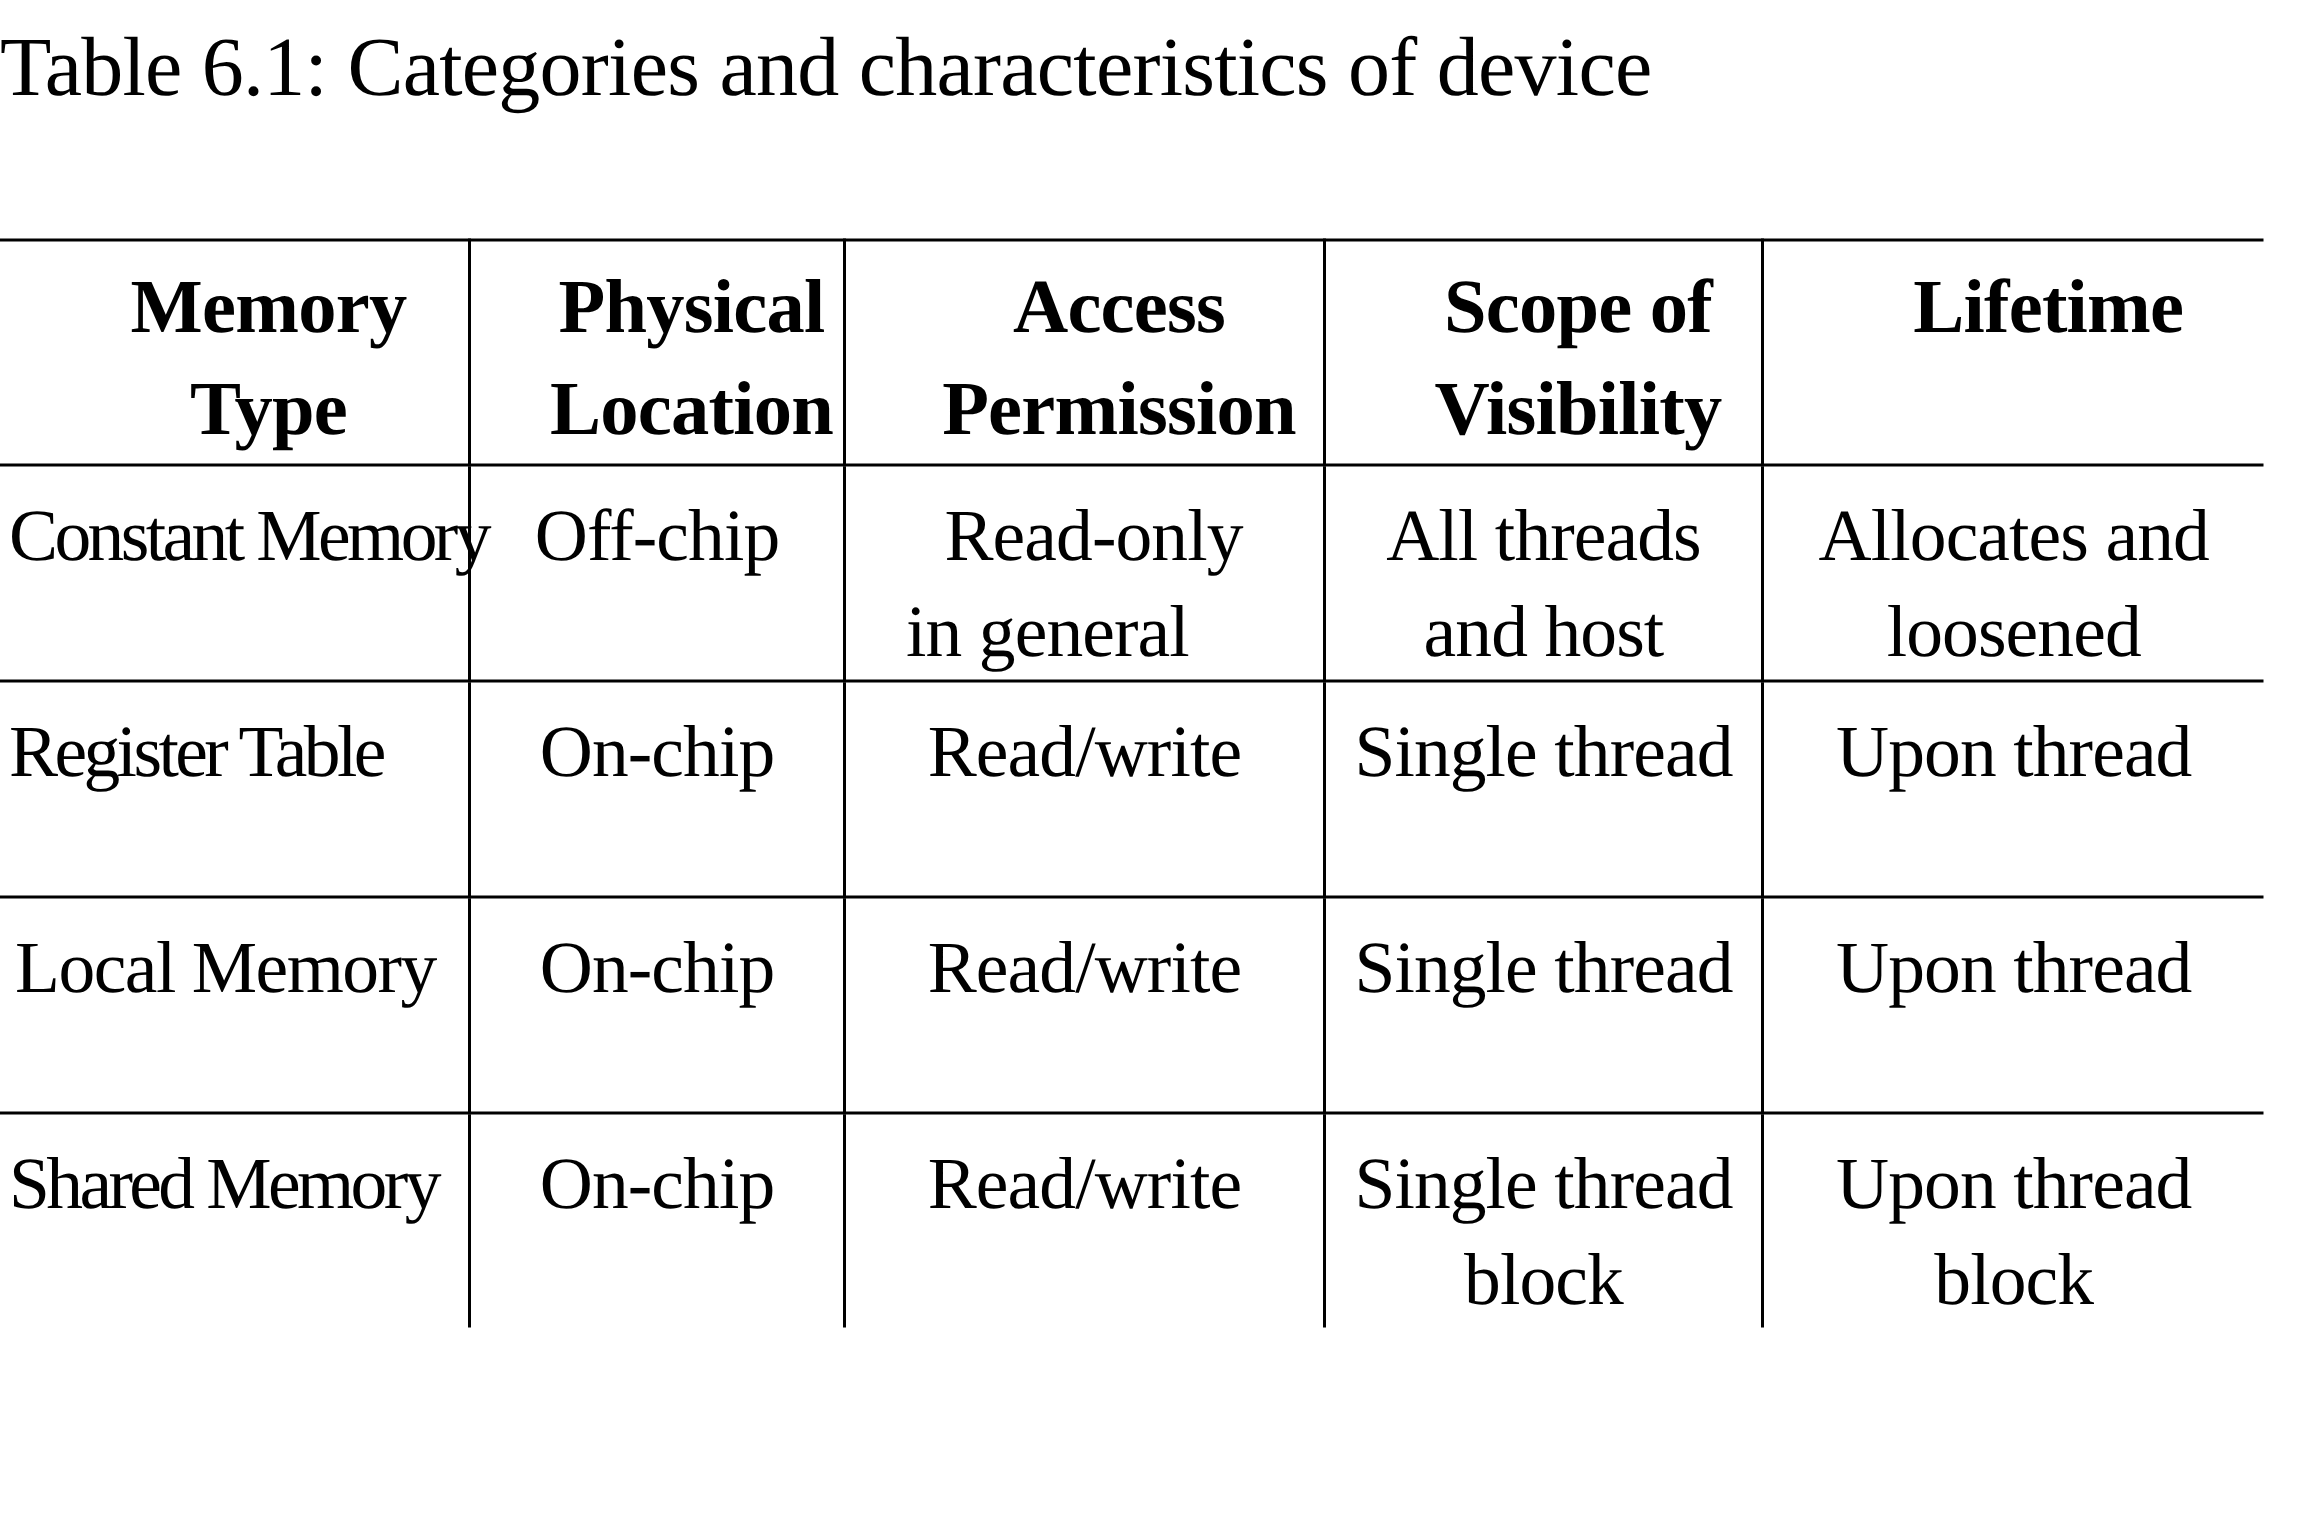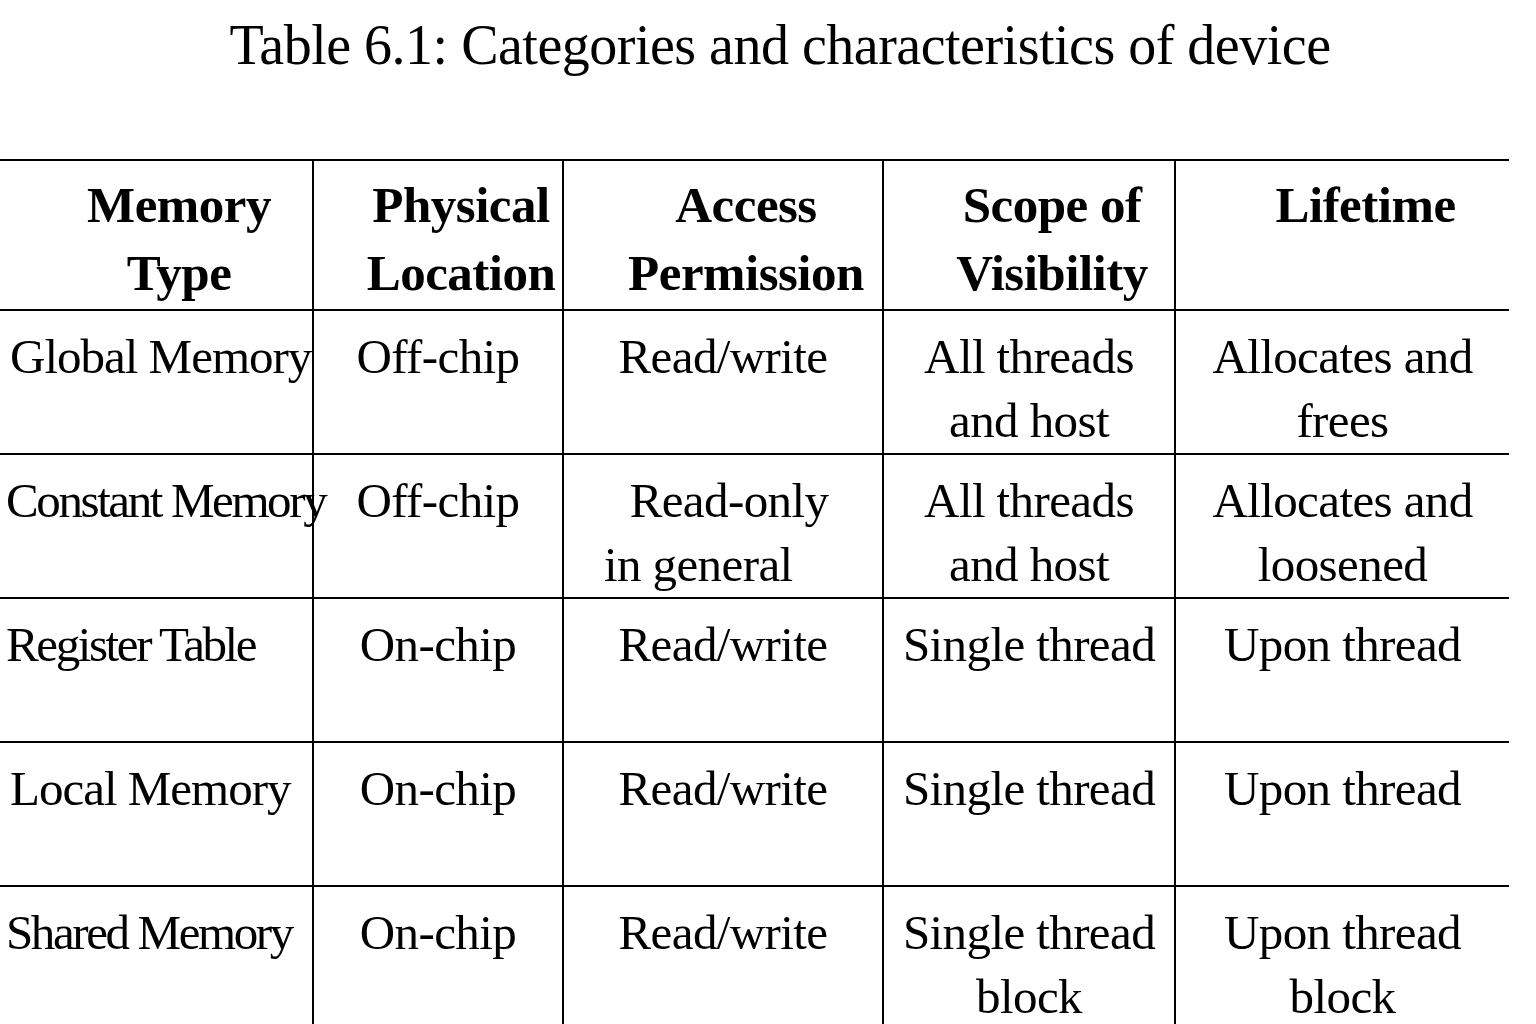--- a/index.html
+++ b/index.html
@@ -13,25 +13,23 @@
     position: relative;
     overflow: hidden;
     font-family: "Liberation Serif", "DejaVu Serif", serif;
     color: #000000;
   }
   .title {
     position: absolute;
     left: 0;
     top: 8px;
     width: 1476px;
-    text-align: center;
     font-size: 56px;
     line-height: 74px;
     letter-spacing: -0.5px;
-    padding-left: 42px;
   }
   .title .line2 {
     display: block;
     padding-left: 54px;
   }
   .tbl {
     position: absolute;
     left: 0;
     top: 159px;
     width: 1509px;
@@ -117,36 +115,20 @@
         <span class="cell-line">Visibility</span>
       </th>
       <th>
         <span class="cell-line">Lifetime</span>
         <span class="cell-line"></span>
       </th>
     </tr>
   </thead>
   <tbody>
 
-    <tr>
-      <td class="first loose">Global Memory</td>
-      <td>Off-chip</td>
-      <td>
-        <span class="cell-line">Read/write</span>
-        <span class="cell-line"></span>
-      </td>
-      <td>
-        <span class="cell-line">All threads</span>
-        <span class="cell-line">and host</span>
-      </td>
-      <td>
-        <span class="cell-line">Allocates and</span>
-        <span class="cell-line">frees</span>
-      </td>
-    </tr>
 
     <tr>
       <td class="first">Constant Memory</td>
       <td>Off-chip</td>
       <td>
         <span class="cell-line" style="padding-left:12px">Read-only</span>
         <span class="cell-line" style="text-align:left;padding-left:40px">in general</span>
       </td>
       <td>
         <span class="cell-line">All threads</span>

